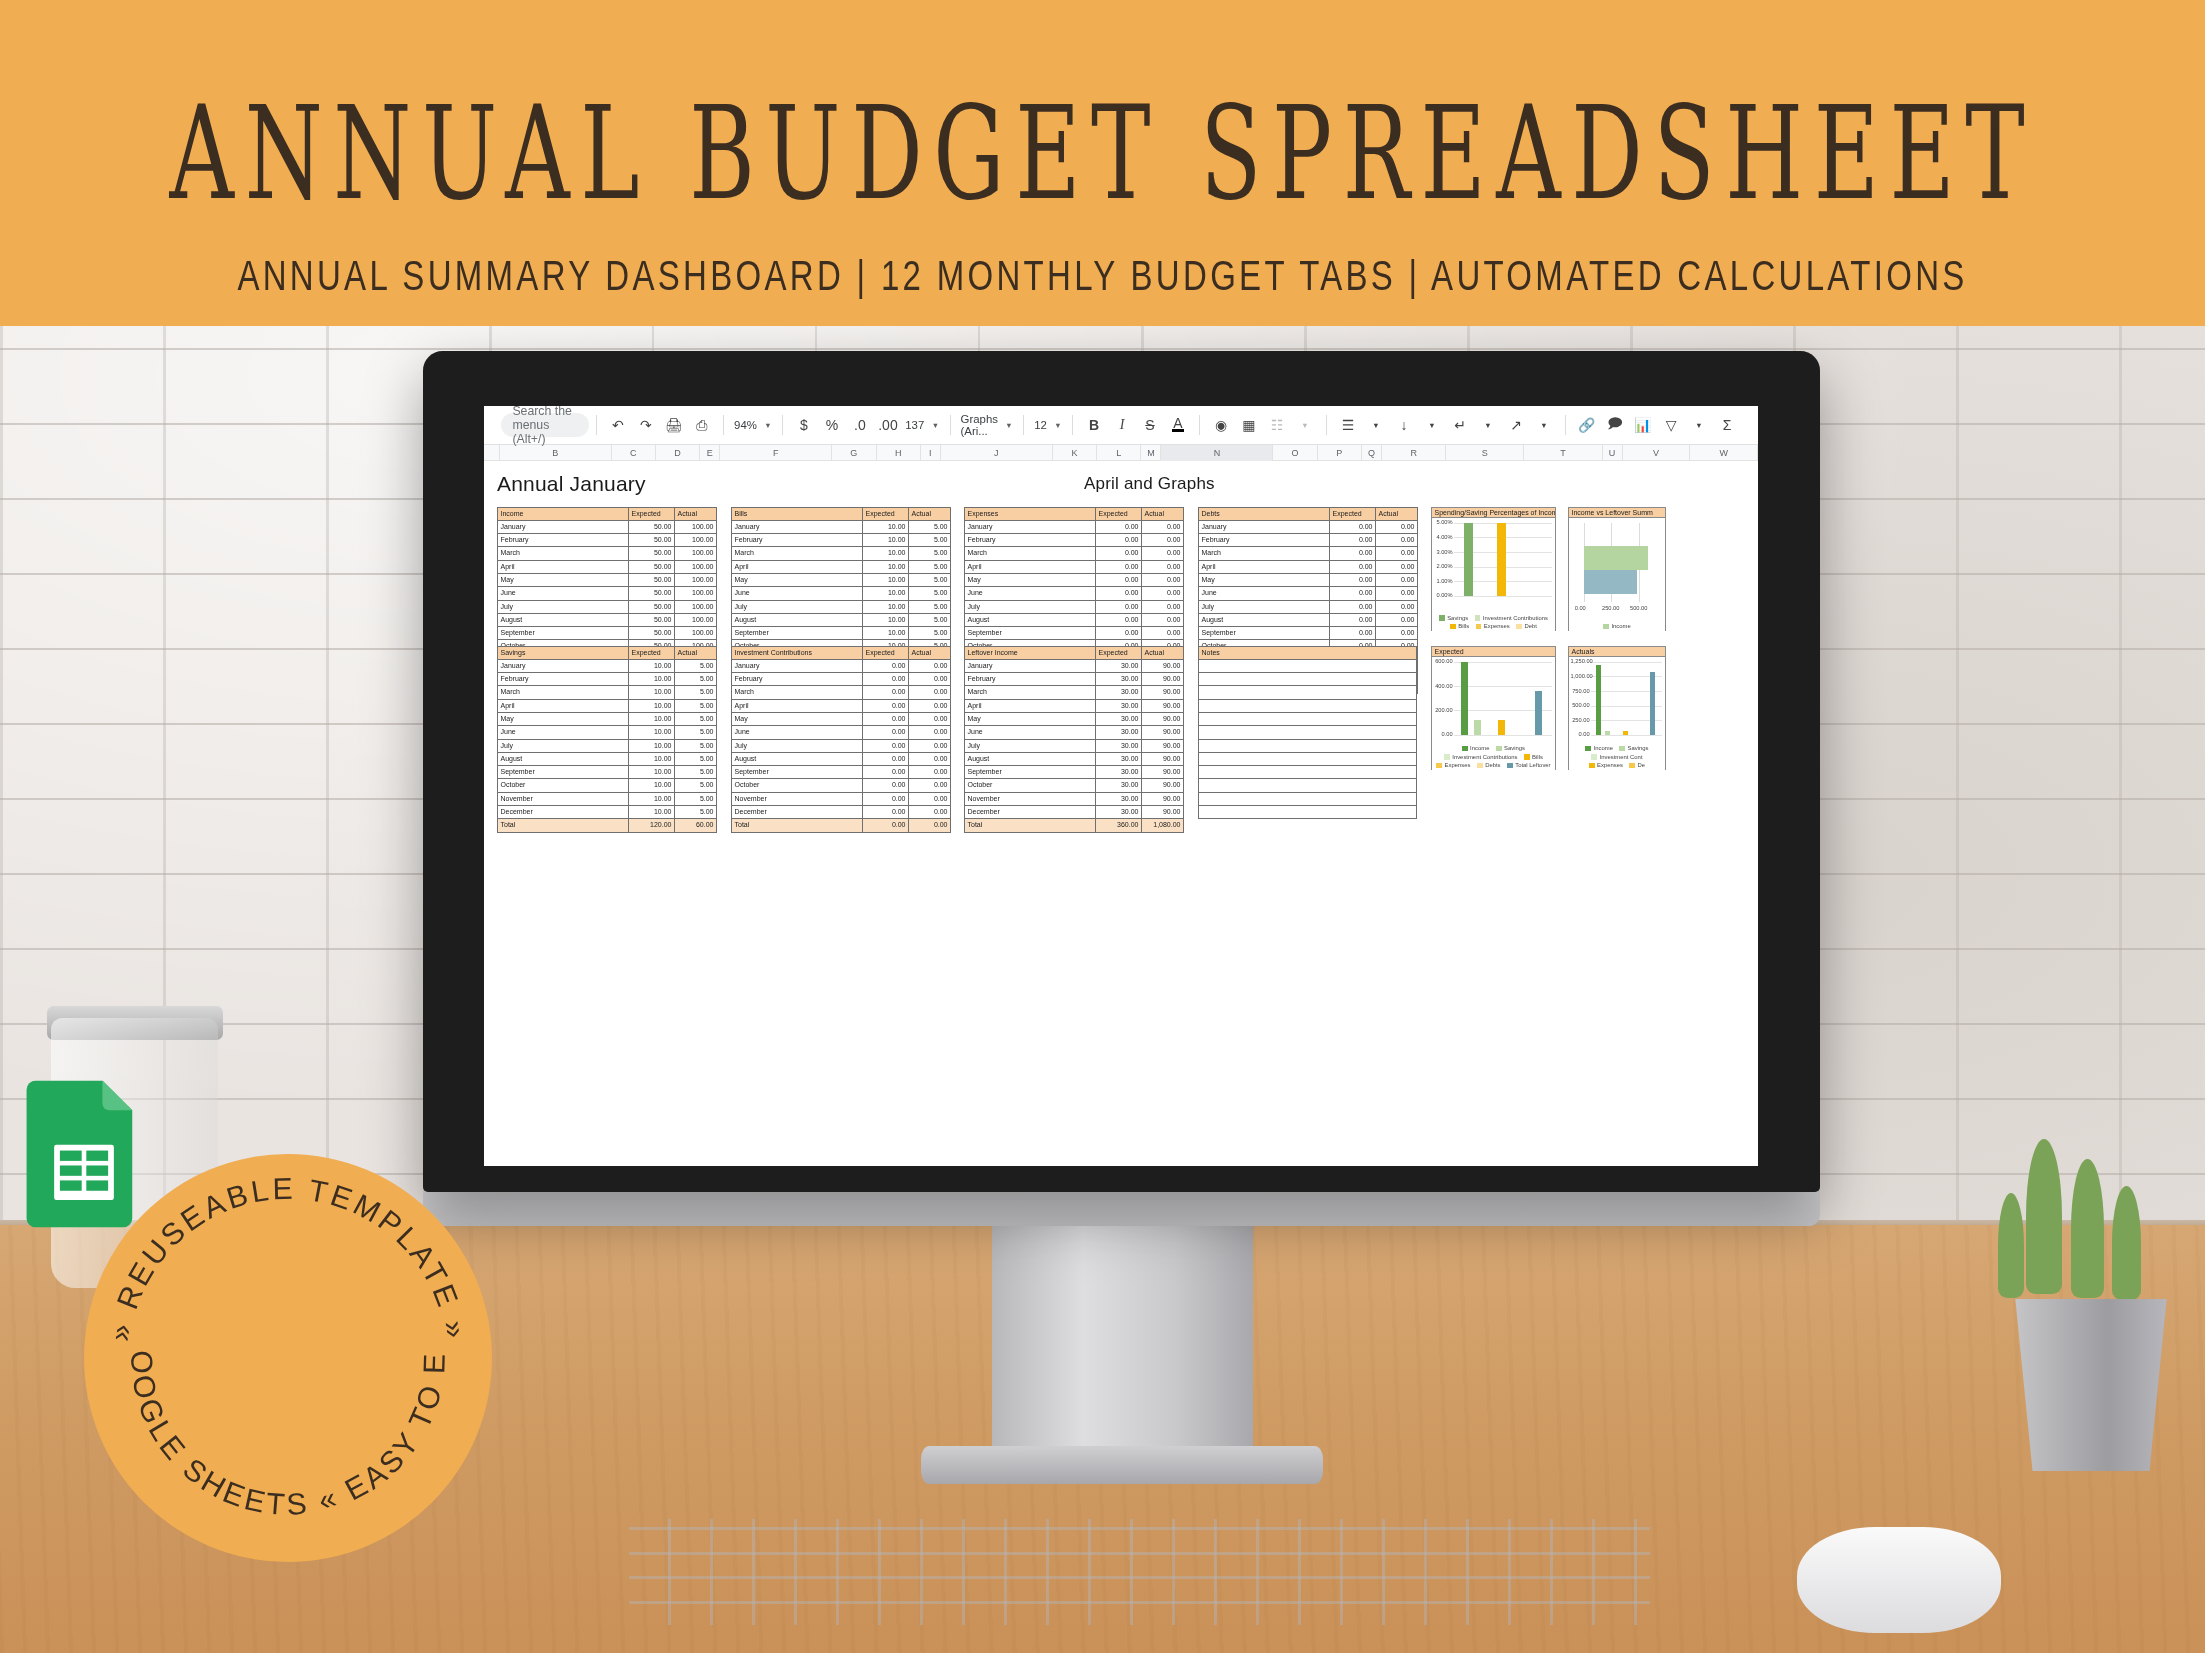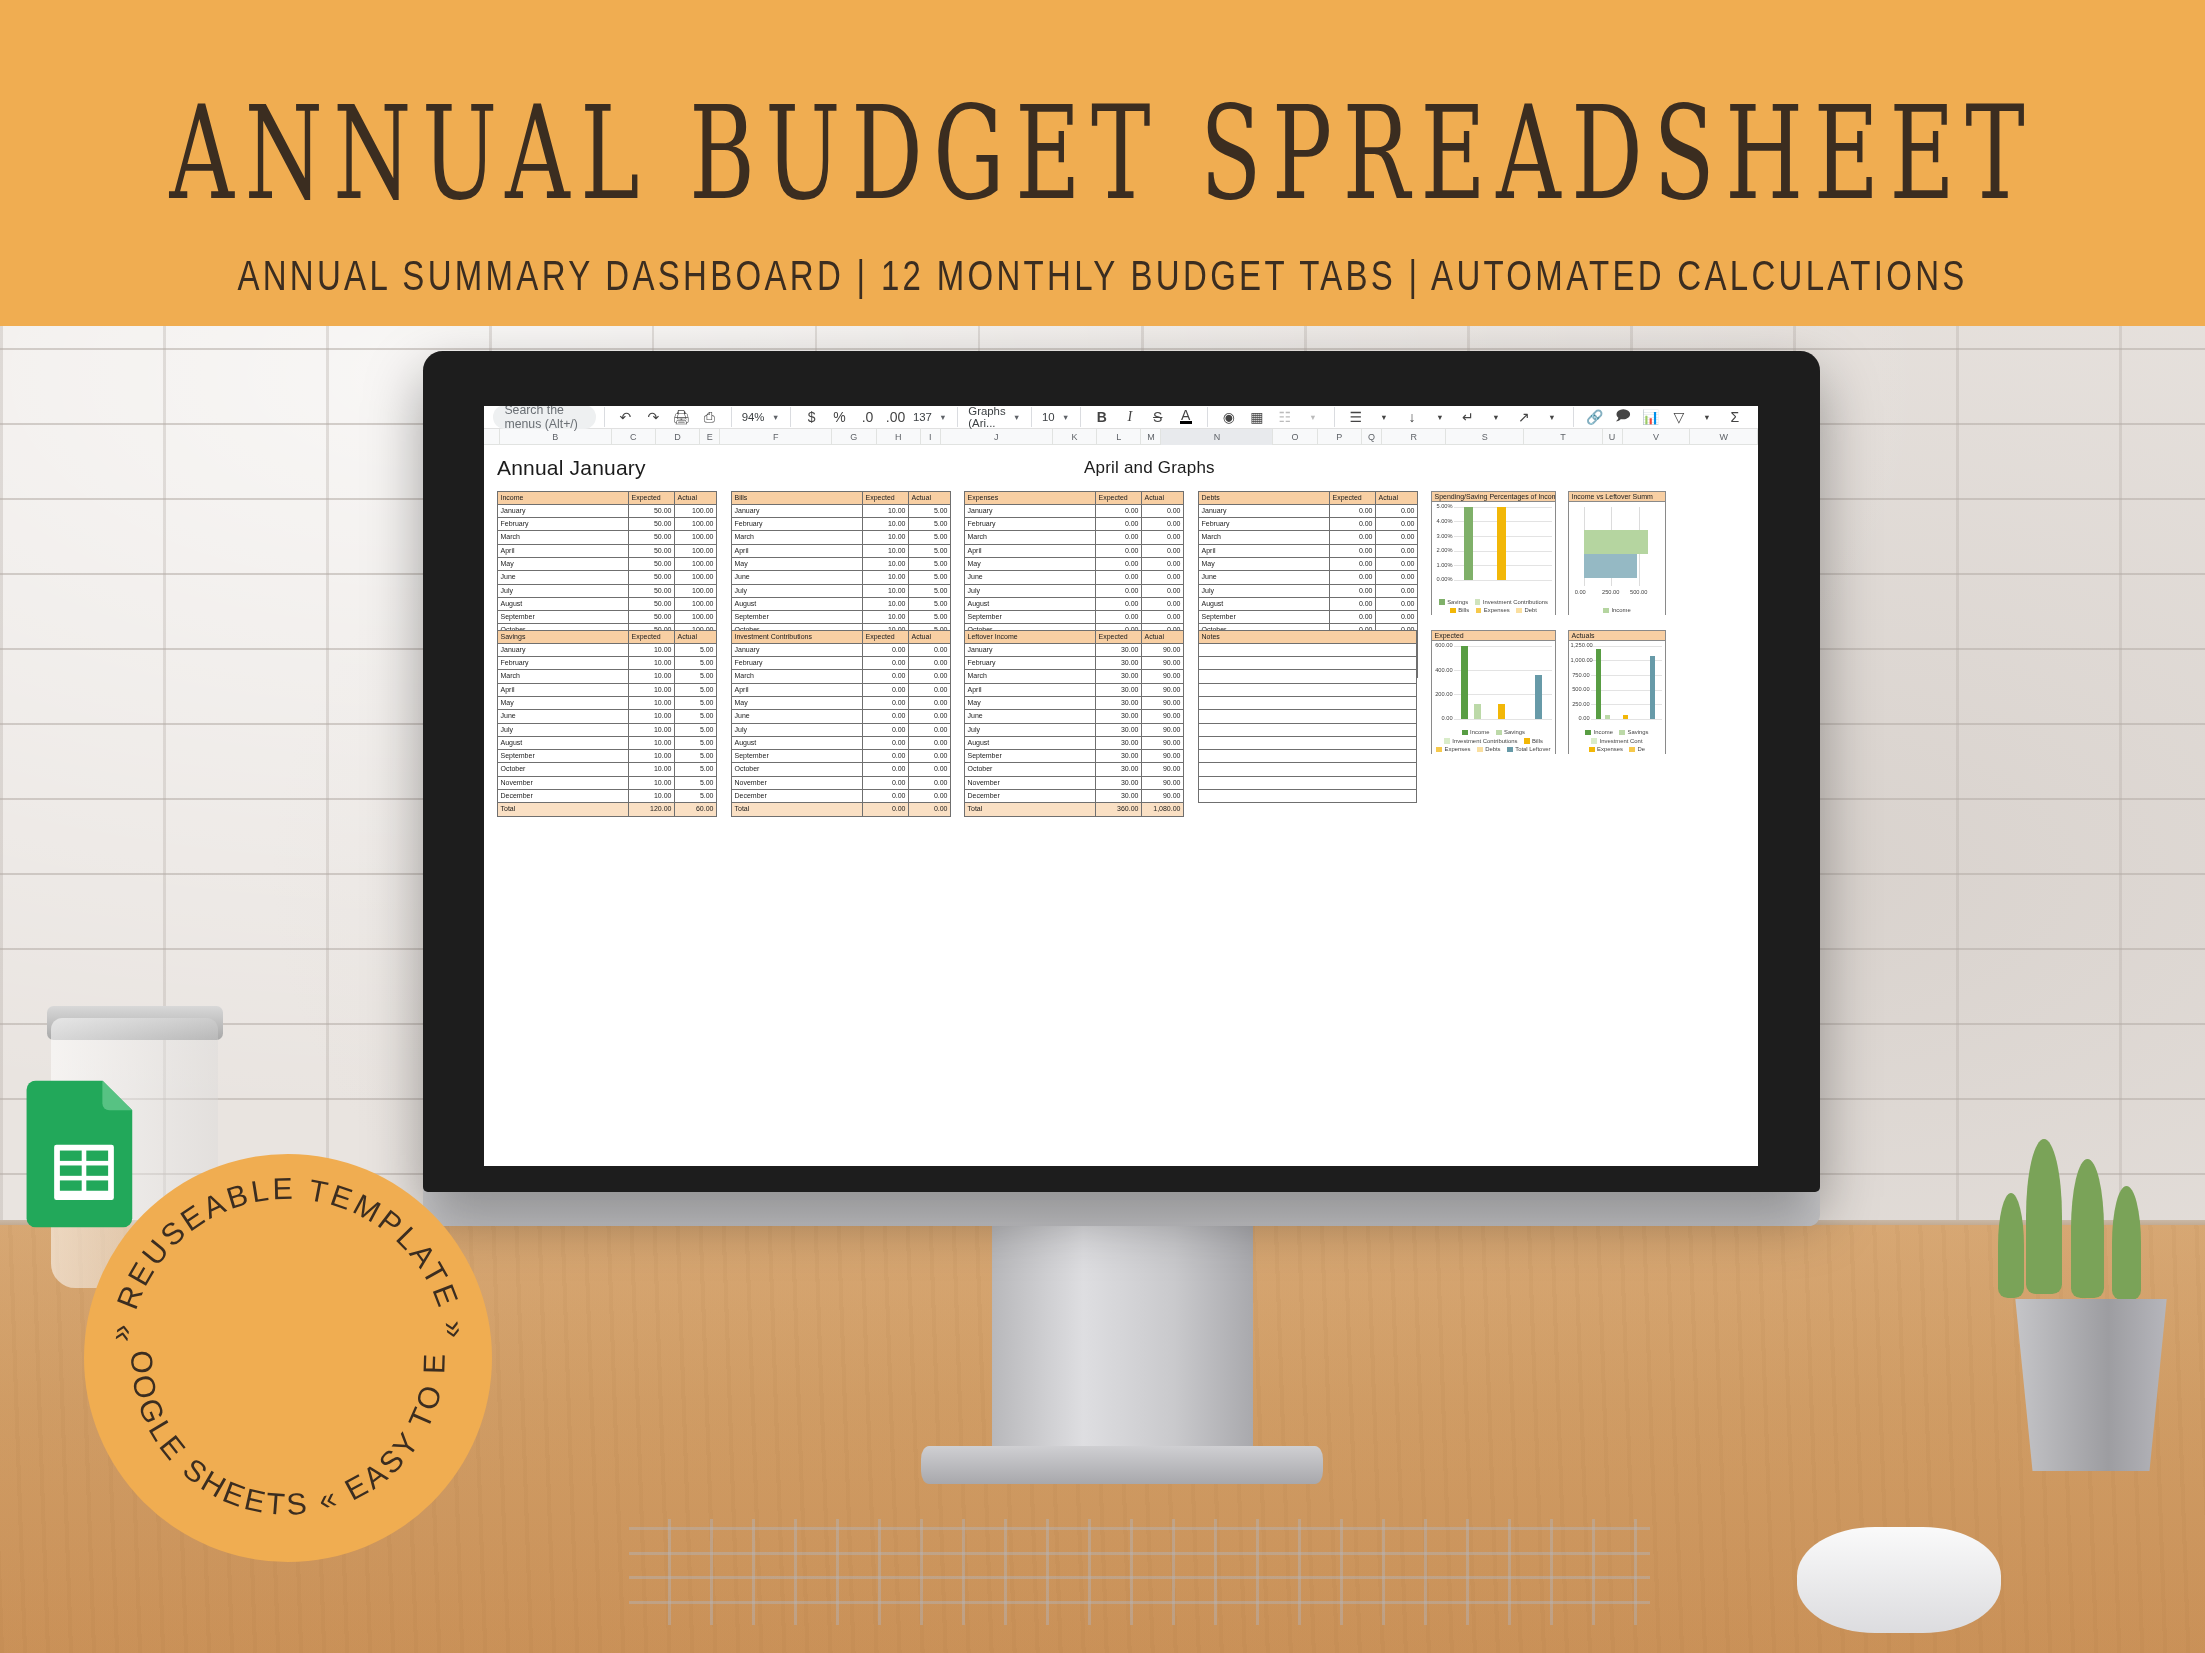--- a/index.html
+++ b/index.html
@@ -91,23 +91,23 @@
   }
   #stand-base {
     position:absolute; left:921px; top:1446px; width:402px; height:38px;
     background:linear-gradient(to bottom,#cfcfd2,#a8a8ac);
     border-radius:8.2px/13px;
     z-index:3;
   }
 
   
   #toolbar {
-    height:23px; display:flex; align-items:center; gap:0;
+    height:39px; display:flex; align-items:center; gap:0;
     border-bottom:0.8px solid #e0e0e0; background:#fff;
-    padding:0 9px; font-size:12.3px; color:#444;
+    padding:0 17px; font-size:12.3px; color:#444;
   }
   #searchbox {
     width:245px; height:24px; background:#eef0f1; border-radius:12.3px;
     display:flex; align-items:center; padding:0 11.4px;
     font-size:12.3px; color:#6b7075;
   }
   .tb-sep { width:0.8px; height:19.6px; background:#dadce0; margin:0 7.4px; }
   .tb-icon {
     min-width:23px; height:23px; display:flex; align-items:center; justify-content:center;
     color:#444; font-size:14px; margin:0 2.5px; cursor:default;
@@ -249,21 +249,21 @@
         <span>137</span>
         <span class="caret">▼</span>
       </div>
       <div class="tb-sep"></div>
       <div class="tb-sel">
         <span>Graphs (Ari...</span>
         <span class="caret">▼</span>
       </div>
       <div class="tb-sep"></div>
       <div class="tb-sel" style="width:46px;justify-content:space-between;">
-        <span>10</span>
+        <span>12</span>
         <span class="caret">▼</span>
       </div>
       <div class="tb-sep"></div>
       <div class="tb-icon" style="font-weight:bold;">B</div>
       <div class="tb-icon" style="font-style:italic;font-family:'Liberation Serif',serif;">I</div>
       <div class="tb-icon" style="text-decoration:line-through;">S</div>
       <div class="tb-icon" style="flex-direction:column;gap:0.8px;">
         <span style="line-height:10.6px;">A</span>
         <span style="width:12.3px;height:2.5px;background:#000;"></span>
       </div>

